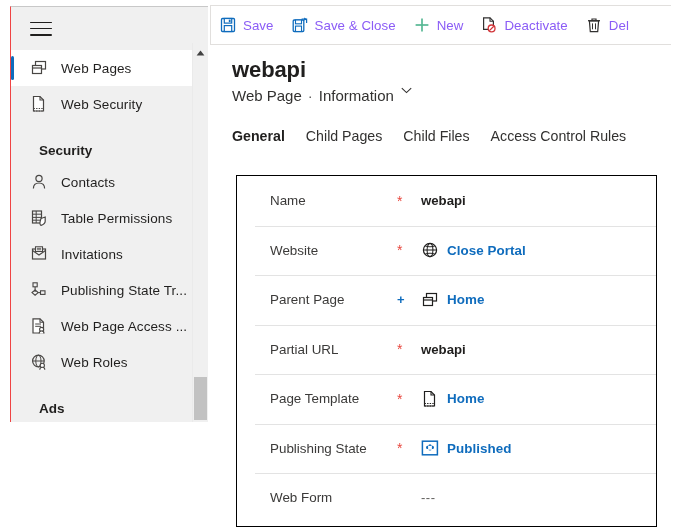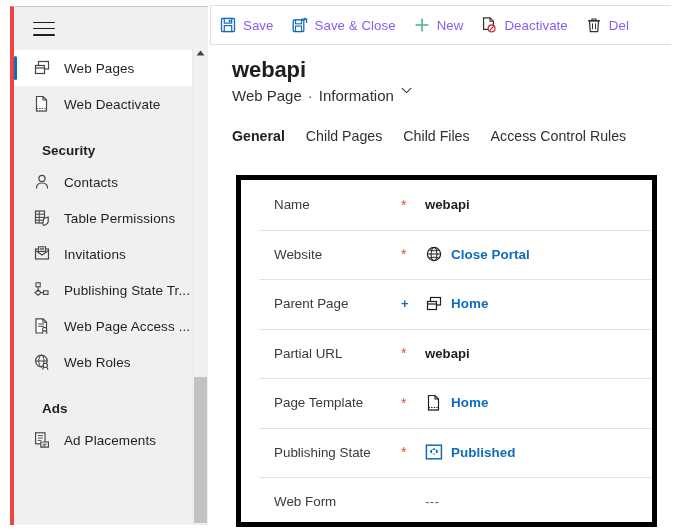--- a/index.html
+++ b/index.html
@@ -7,24 +7,24 @@
     width:677px;height:531px;overflow:hidden;
     background:#ffffff;
     font-family:"Liberation Sans","DejaVu Sans",sans-serif;
     color:#323130;
     -webkit-font-smoothing:antialiased;
   }
   #root{position:relative;width:677px;height:531px;}
 
   
   #sidebar{
-    position:absolute;left:10px;top:6px;width:198px;height:519px;
+    position:absolute;left:10px;top:6px;width:198px;height:416px;
     background:#f0f0f0;
     border-top:1px solid #c8c8c8;
-    border-left:4px solid #ef4444;
+    border-left:1px solid #ef4444;
     box-sizing:border-box;
     overflow:hidden;
   }
   .hamburger-row{height:43px;display:flex;align-items:center;padding-left:19px;}
   .hamburger{width:22px;height:14px;display:flex;flex-direction:column;justify-content:space-between;cursor:pointer;}
   .hamburger i{display:block;height:1.5px;background:#201f1e;border-radius:1px;}
   .nav-list{position:relative;}
   .nav-item{
     position:relative;height:36px;display:flex;align-items:center;
     padding-left:19px;box-sizing:border-box;cursor:pointer;
@@ -82,21 +82,21 @@
 
   
   #tabs{position:absolute;left:0;top:128px;width:467px;height:32px;display:flex;align-items:flex-start;padding-left:22px;box-sizing:border-box;white-space:nowrap;overflow:hidden;}
   .tab{position:relative;font-size:14.2px;color:#323130;margin-right:21px;padding-bottom:19px;cursor:pointer;flex:0 0 auto;}
   .tab.active{font-weight:700;color:#201f1e;}
   .tab.active::after{content:"";position:absolute;left:0;right:0;bottom:0;height:2.5px;background:#0f6cbd;border-radius:2px;}
 
   
   #card{
     position:absolute;left:26px;top:175px;width:421px;
-    background:#ffffff;border:5px solid #000000;box-sizing:border-box;
+    background:#ffffff;border:1px solid #000000;box-sizing:border-box;
     overflow:hidden;height:352px;
   }
   .frow{height:49.5px;display:flex;align-items:center;position:relative;padding:0 0 0 0;box-sizing:border-box;}
   .frow+.frow::before{
     content:"";position:absolute;left:18px;right:0;top:0;height:1px;background:#e3e3e3;
   }
   .flabel{width:160px;flex:0 0 160px;padding-left:33px;box-sizing:border-box;font-size:13.4px;color:#3b3a39;}
   .freq{width:24px;flex:0 0 24px;text-align:left;font-size:13px;line-height:1;}
   .freq.star{color:#e8453c;font-size:14px;}
   .freq.plus{color:#0f6cbd;font-size:13px;font-weight:700;}
@@ -134,21 +134,21 @@
         </div>
         <div class="nav-item">
           <span class="nav-icon">
             <svg width="18" height="18" viewBox="0 0 18 18" fill="none">
               <path d="M3.5 1.5 H10 L13.5 5 V16 H3.5 Z" stroke="#484644" stroke-width="1.2" fill="#fff"></path>
               <path d="M10 1.5 V5 H13.5" stroke="#484644" stroke-width="1.1" fill="none"></path>
               <path d="M3.5 13.5 H13.5" stroke="#484644" stroke-width="1" stroke-dasharray="1.4 1.2"></path>
               <path d="M3.5 16 H13.5" stroke="#484644" stroke-width="1" stroke-dasharray="1.4 1.2"></path>
             </svg>
           </span>
-          <span class="nav-label">Web Deactivate</span>
+          <span class="nav-label">Web Security</span>
         </div>
         <div class="group-spacer"></div>
         <div class="nav-group">Security</div>
         <div class="nav-item">
           <span class="nav-icon">
             <svg width="18" height="18" viewBox="0 0 18 18" fill="none">
               <circle cx="9" cy="5.4" r="3.1" stroke="#484644" stroke-width="1.2"></circle>
               <path d="M3.4 15.6 C3.4 11.6 6 10 9 10 C12 10 14.6 11.6 14.6 15.6" stroke="#484644" stroke-width="1.2" fill="none"></path>
             </svg>
           </span>

